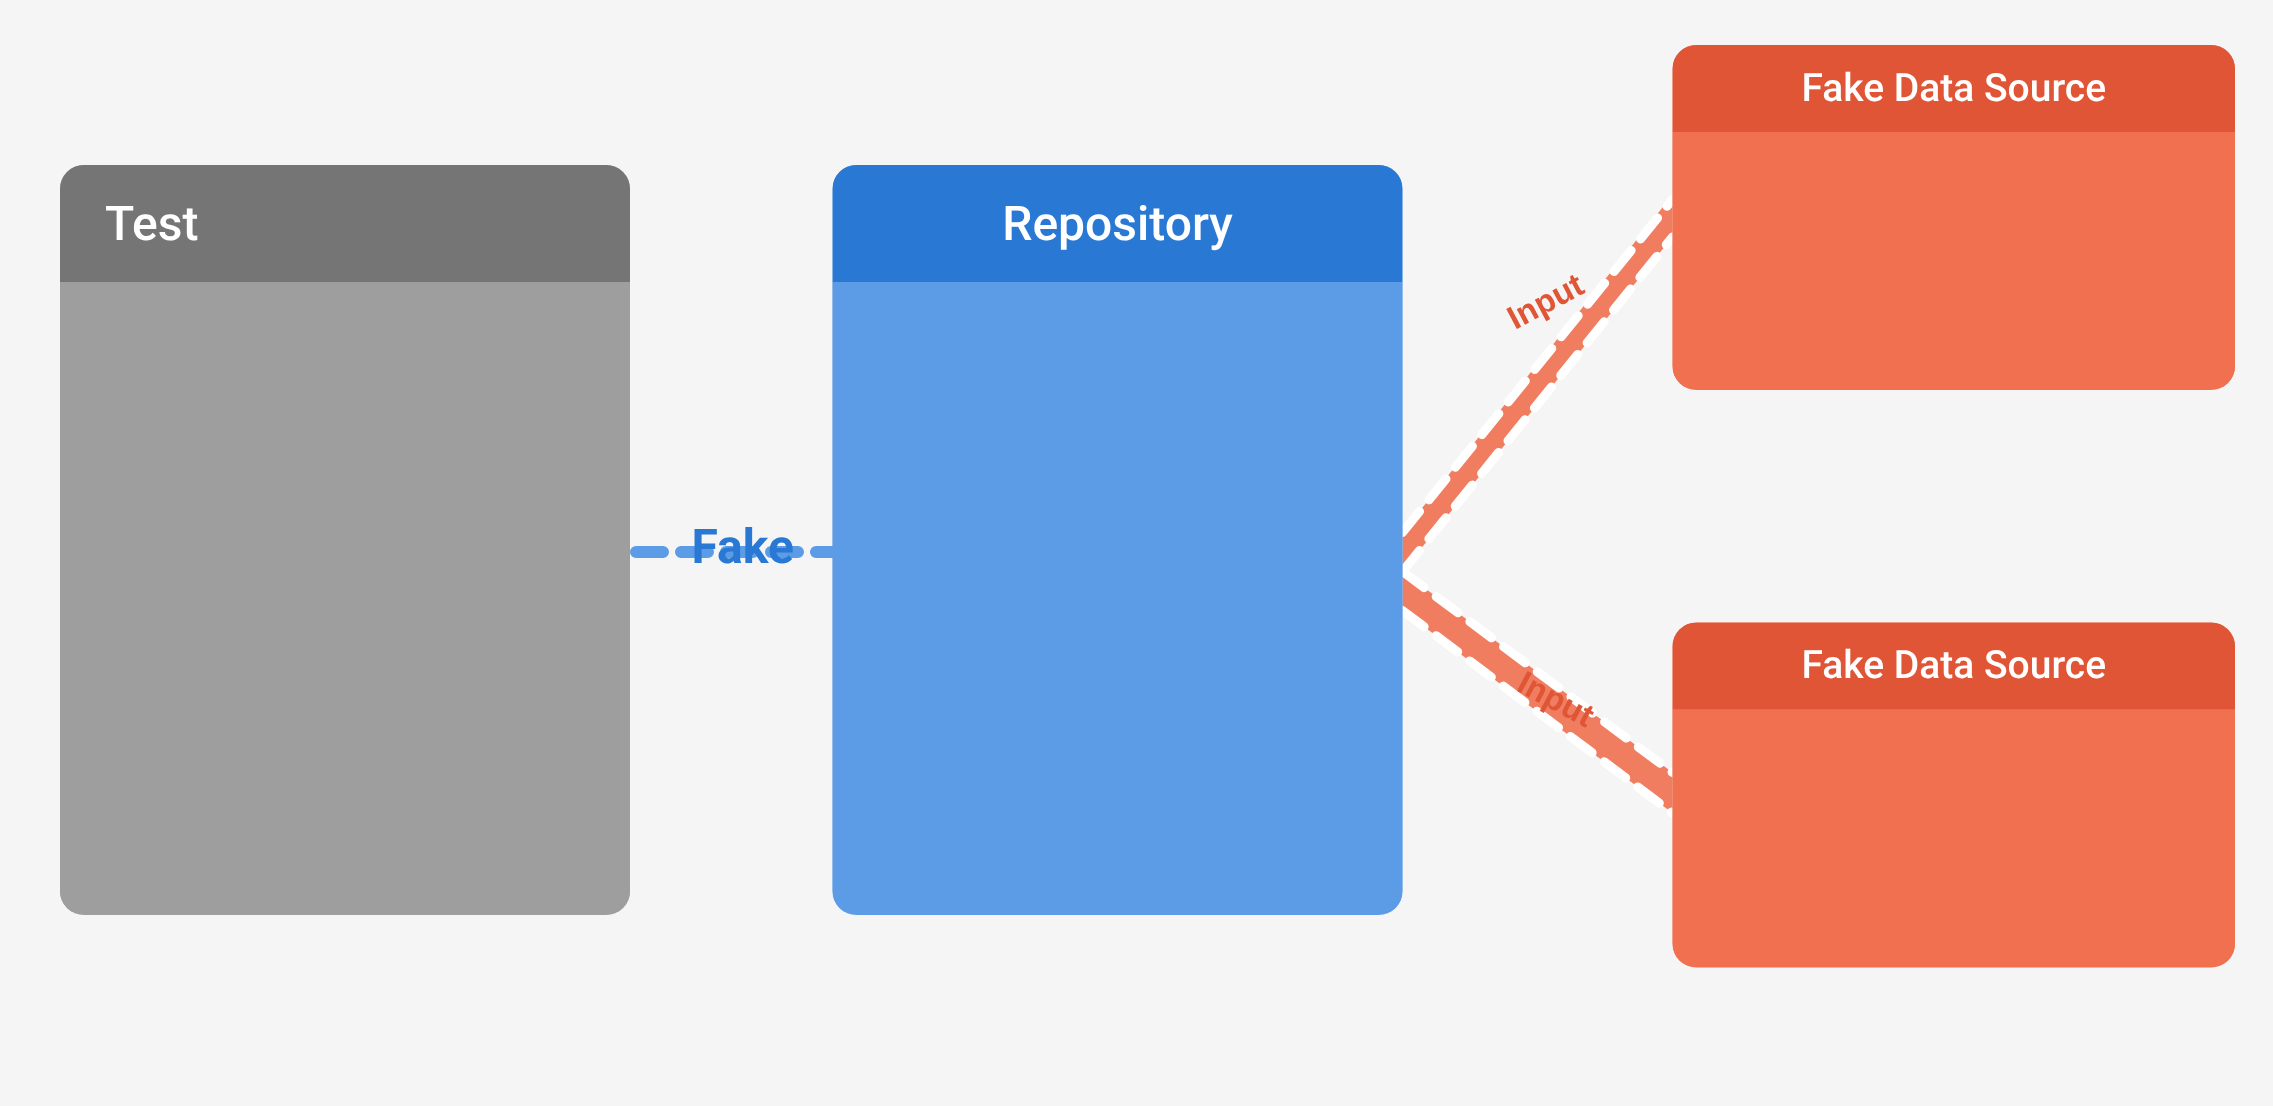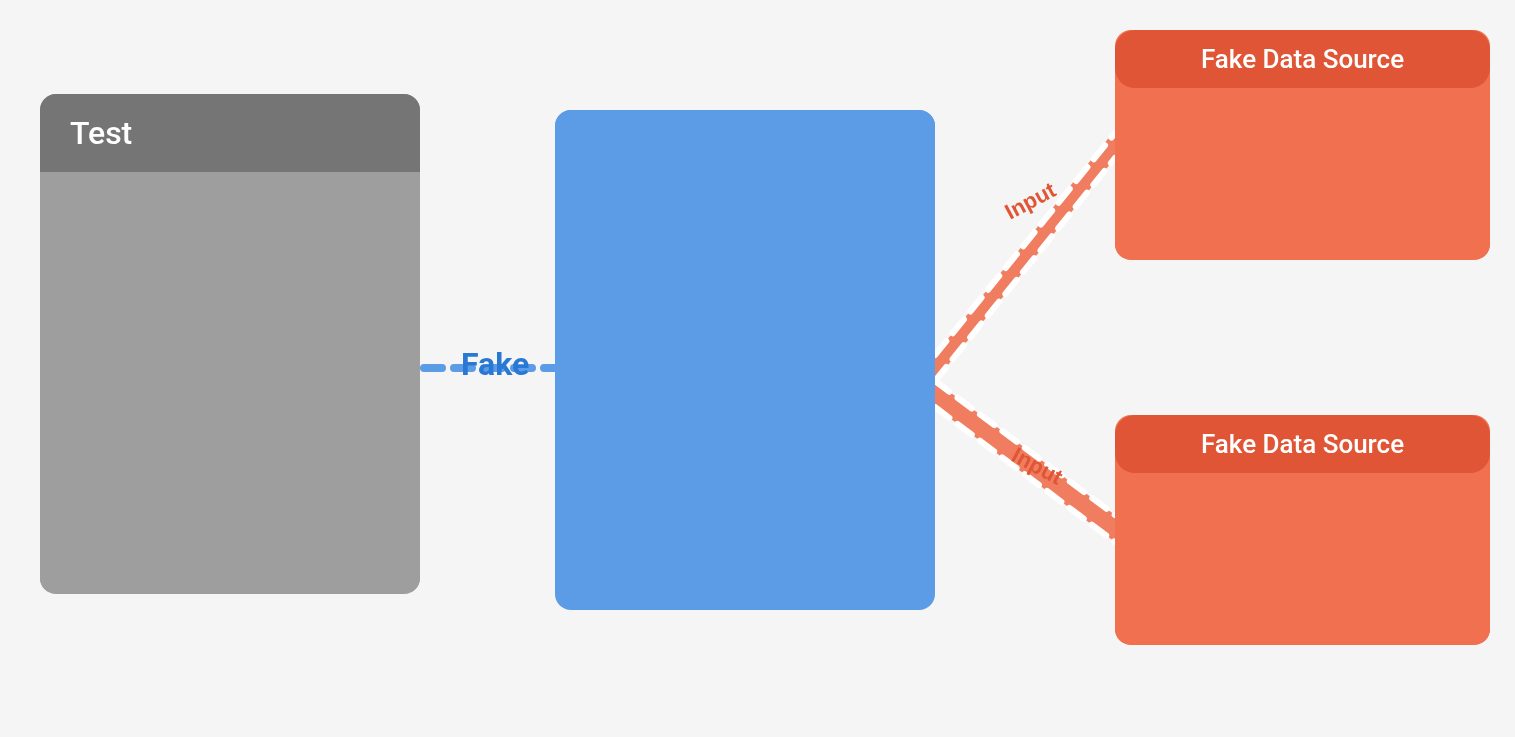--- a/index.html
+++ b/index.html
@@ -15,21 +15,21 @@
     .canvas {
       width: 1515px;
       height: 737px;
       position: relative;
     }
 
     
     .test-node {
       position: absolute;
       left: 40px;
-      top: 94px;
+      top: 110px;
       width: 380px;
       height: 500px;
       background: #9e9e9e;
       border-radius: 16px;
       overflow: hidden;
     }
     .test-node-header {
       background: #757575;
       padding: 20px 30px;
       color: white;
@@ -86,21 +86,20 @@
       top: 415px;
       left: 1115px;
     }
     .fds-node-header {
       background: #e05535;
       padding: 14px 20px;
       color: white;
       font-size: 26px;
       font-weight: 500;
       text-align: center;
-      border-radius: 20px;
     }
     .fds-node-body {
       background: #f07050;
       width: 100%;
       height: calc(100% - 60px);
       position: relative;
       display: flex;
       align-items: center;
       justify-content: center;
     }
@@ -178,20 +177,23 @@
   </svg>
 
   <div class="test-node">
     <div class="test-node-header">
       <span>Test</span>
     </div>
     <div class="test-node-body"></div>
   </div>
 
   <div class="repo-node">
+    <div class="repo-node-header">
+      <span>Repository</span>
+    </div>
     <div class="repo-node-body"></div>
   </div>
 
   <div class="fds-node fds-node-top">
     <div class="fds-node-header">
       <span>Fake Data Source</span>
     </div>
     <div class="fds-node-body"></div>
   </div>
 

